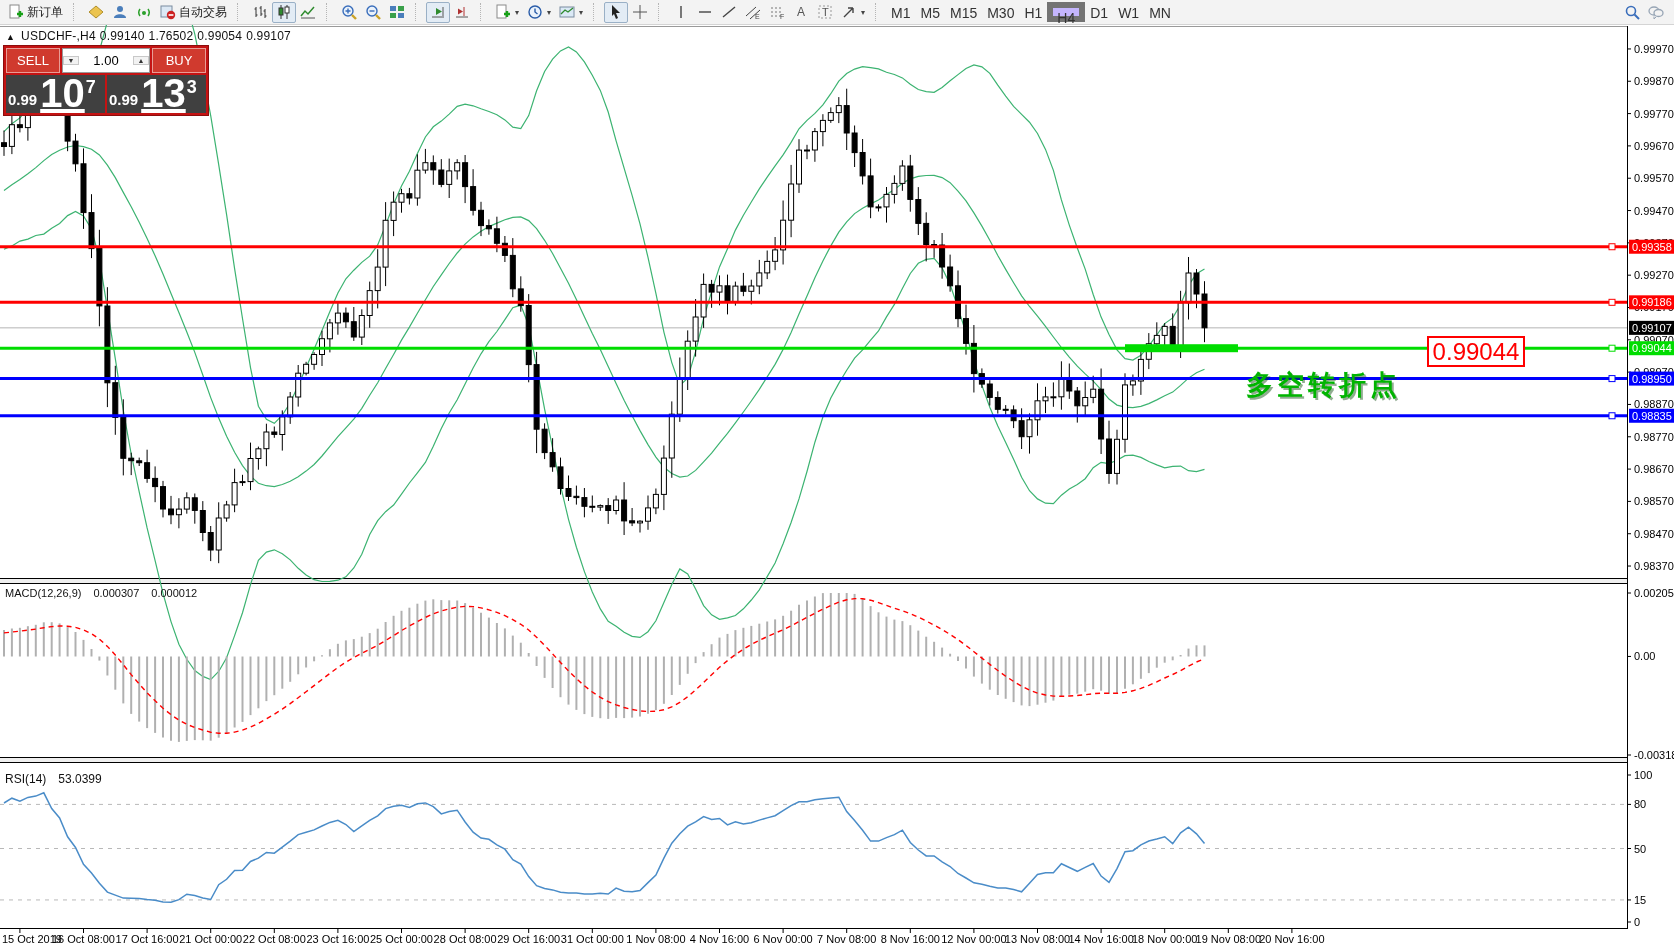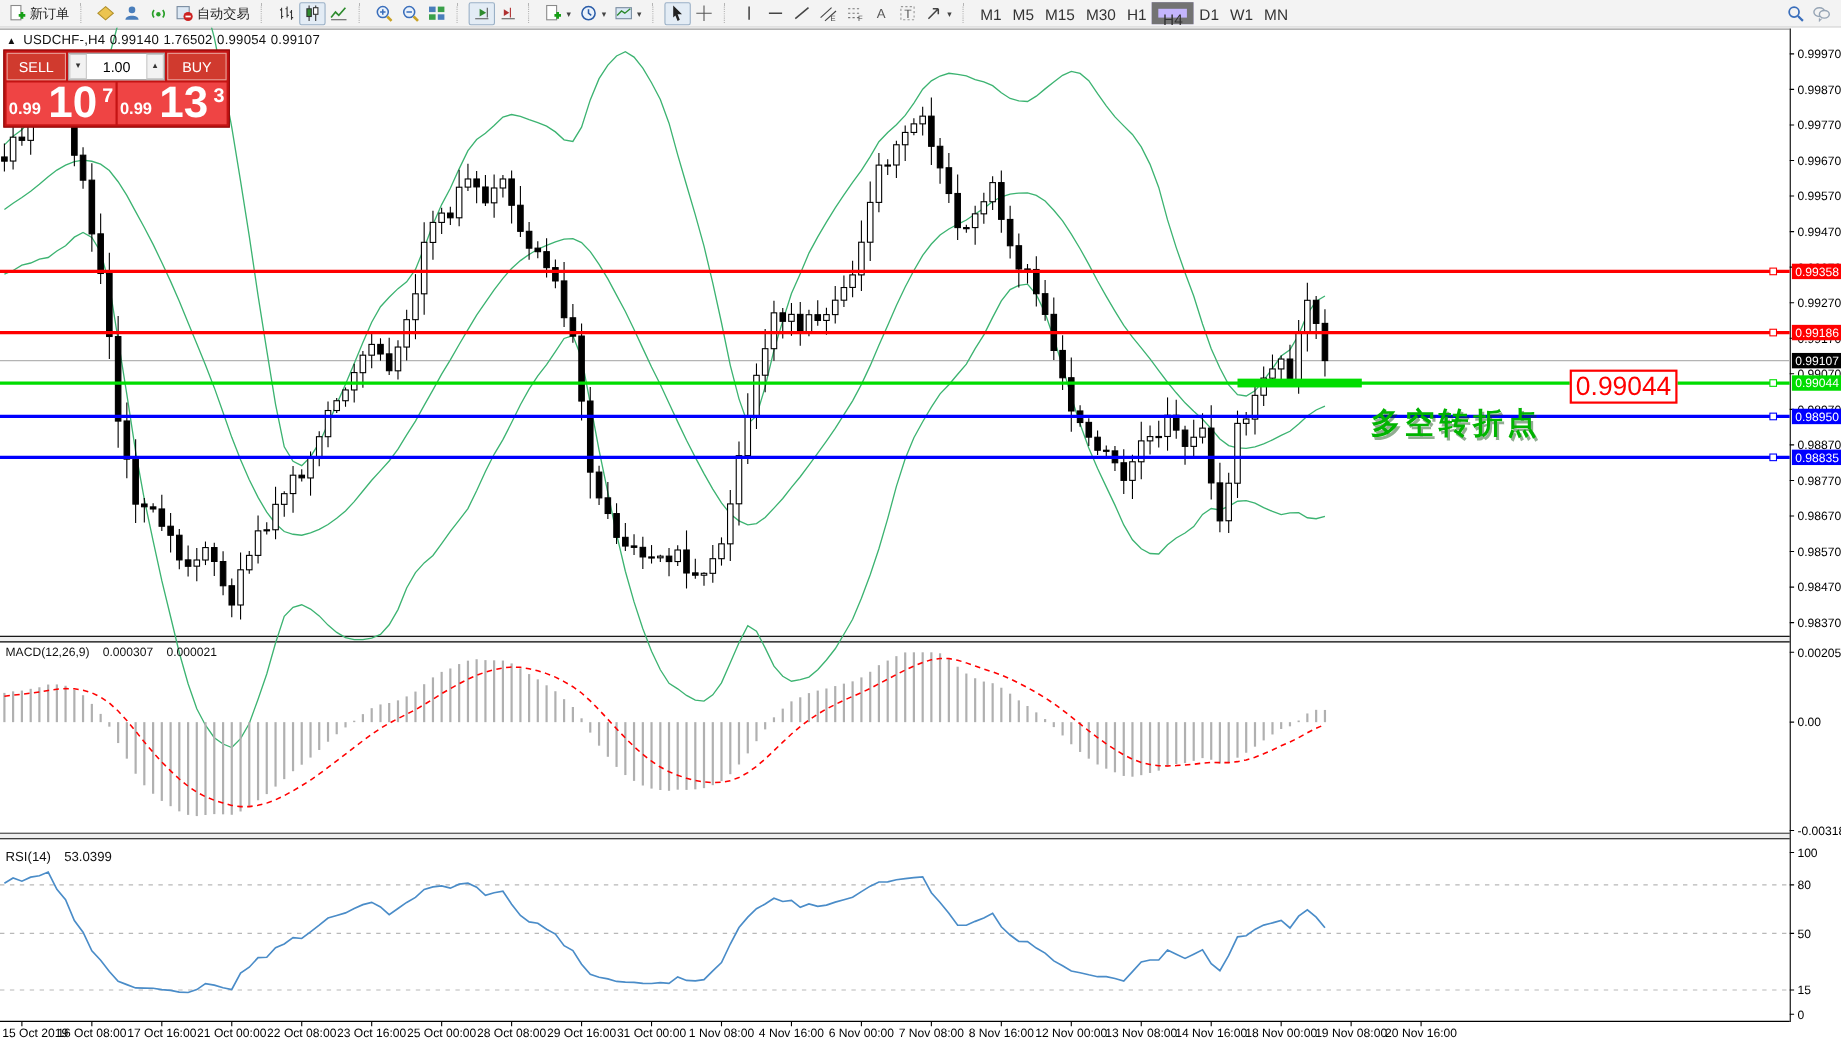--- a/index.html
+++ b/index.html
@@ -29,30 +29,30 @@
   .symbol-line { position:absolute; left:6px; top:29px; font-size:12px; color:#111;
     z-index:4; letter-spacing:0.2px; }
   .symbol-line span { margin-right:4px; }
   .symbol-line .tri { font-size:9px; margin-right:6px; }
 
   .trade-panel { position:absolute; left:3px; top:45px; width:206px; z-index:6;
     background:#c41313; border:1px solid #8d0d0d; padding:2px; }
   .tp-top { display:flex; height:25px; gap:2px; }
   .tp-btn { flex:0 0 54px; background:#d03a2e; border:1px solid #e89d96; color:#fff;
     font-size:13px; display:flex; align-items:center; justify-content:center; }
-  .stepper { flex:1; display:flex; background:#fff; border:1px solid #999; }
+  .stepper { flex:1; display:flex; background:#fff; border:1px solid #999;align-items:center; }
   .st-btn { width:16px; display:flex; align-items:center; justify-content:center;
     font-size:7px; color:#333; background:#f2f2f2; border:1px solid #c8c8c8; }
   .st-val { flex:1; display:flex; align-items:center; justify-content:center;
     font-size:13px; color:#000; }
   .tp-big { display:flex; gap:2px; margin-top:2px; }
-  .tp-price { flex:1; background:#ef4444; color:#fff; display:flex; align-items:flex-end;
-    justify-content:space-between; padding:1px 2px 3px 2px; height:38px; }
+  .tp-price { flex:1; background:#404040; color:#fff; display:flex; align-items:flex-end;
+    justify-content:flex-start; padding:1px 2px 3px 2px; height:38px; }
   .tp-small { font-size:15px; font-weight:bold; margin-right:3px; margin-bottom:2px; }
-  .tp-bignum { font-size:40px; line-height:34px; font-weight:bold; }
+  .tp-bignum { font-size:40px; line-height:34px; font-weight:bold;text-decoration:underline; }
   .tp-sup { font-size:18px; font-weight:bold; margin-left:1px; margin-bottom:12px; }
 
   .macd-label { position:absolute; left:5px; top:587px; font-size:11px; color:#111; z-index:4; }
   .rsi-label  { position:absolute; left:5px; top:772px; font-size:12px; color:#111; z-index:4; }
   .macd-label span, .rsi-label span { margin-right:12px; }
 
   .ann-price { position:absolute; left:1427px; top:336px; width:98px; height:31px;
     border:2px solid #f00; background:#fff; color:#f00; font-size:24px;
     display:flex; align-items:center; justify-content:center; z-index:5; }
   .ann-cn { position:absolute; left:1246px; top:367px; font-size:27px; font-weight:bold;
@@ -947,21 +947,21 @@
       </div>
       <div class="tp-price">
         <span class="tp-small">0.99</span>
         <span class="tp-bignum">13</span>
         <span class="tp-sup">3</span>
       </div>
     </div>
   </div>
 
   <div class="macd-label">
-    <span>MACD(12,26,9)</span><span>0.000307</span><span>0.000021</span>
+    <span>MACD(12,26,9)</span><span>0.000307</span><span>0.000012</span>
   </div>
   <div class="rsi-label">
     <span>RSI(14)</span><span>53.0399</span>
   </div>
 
   <div class="ann-price">0.99044</div>
   <div class="ann-cn">多空转折点</div>
 
 </div>
 

